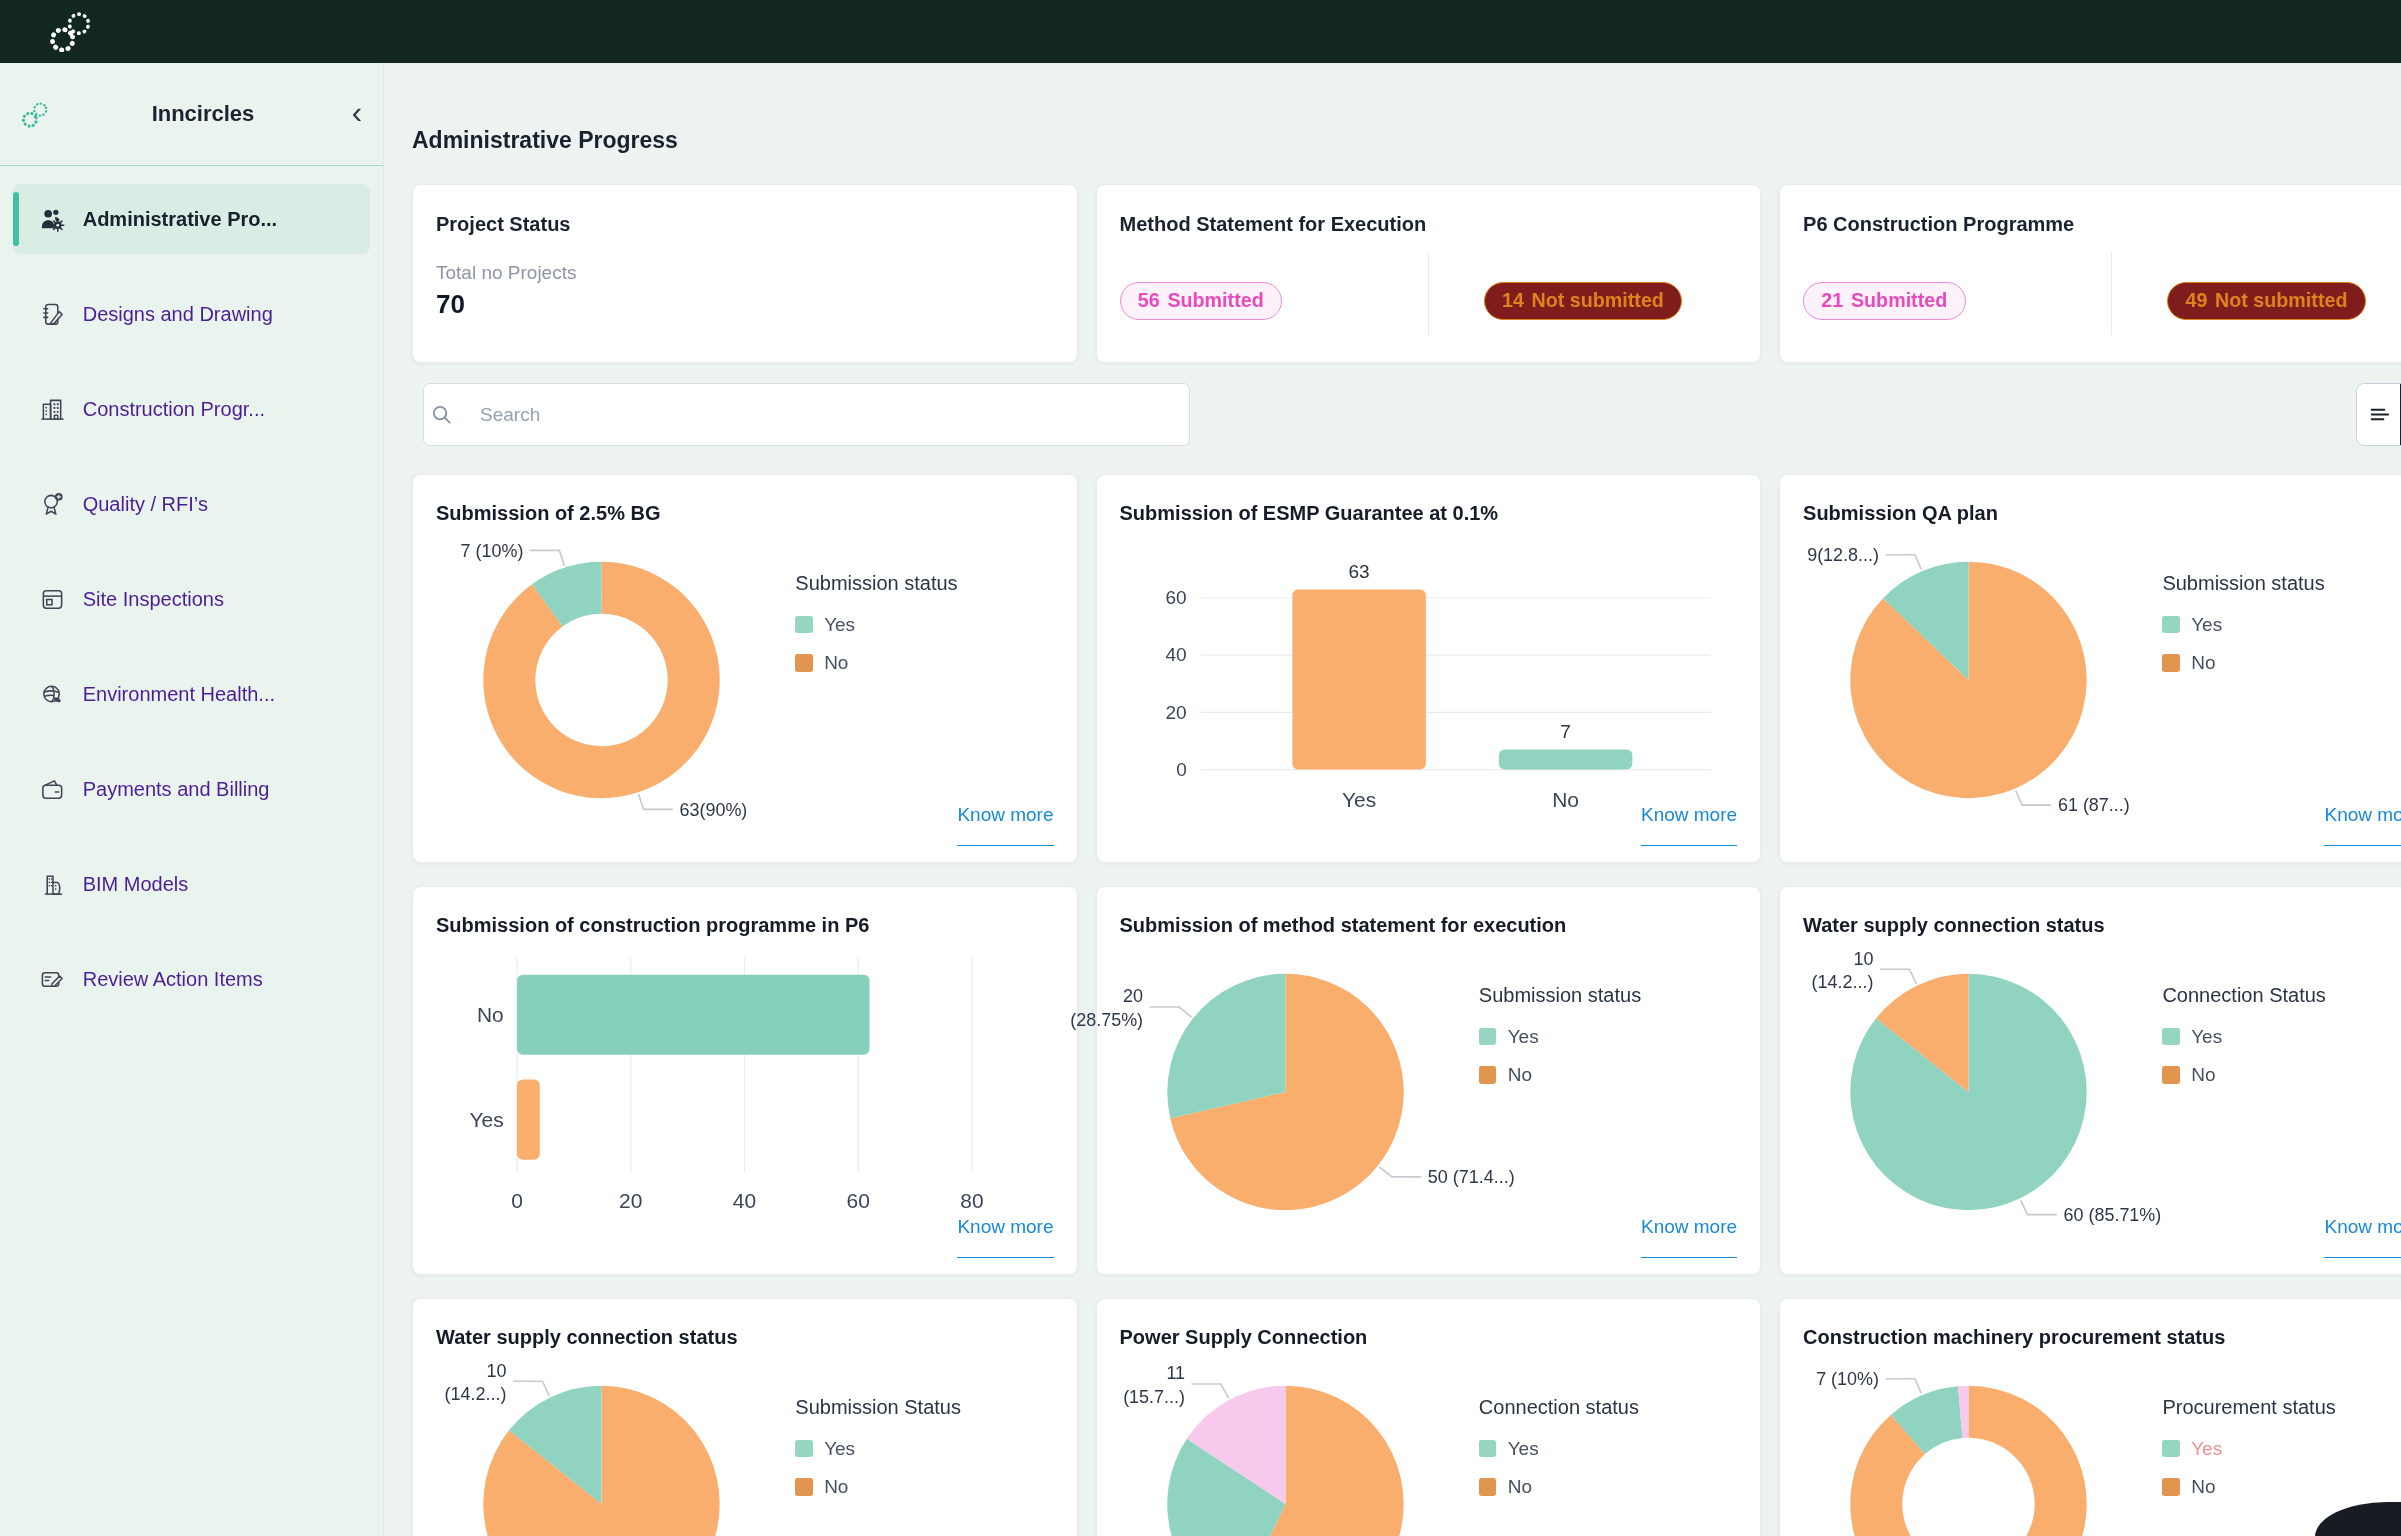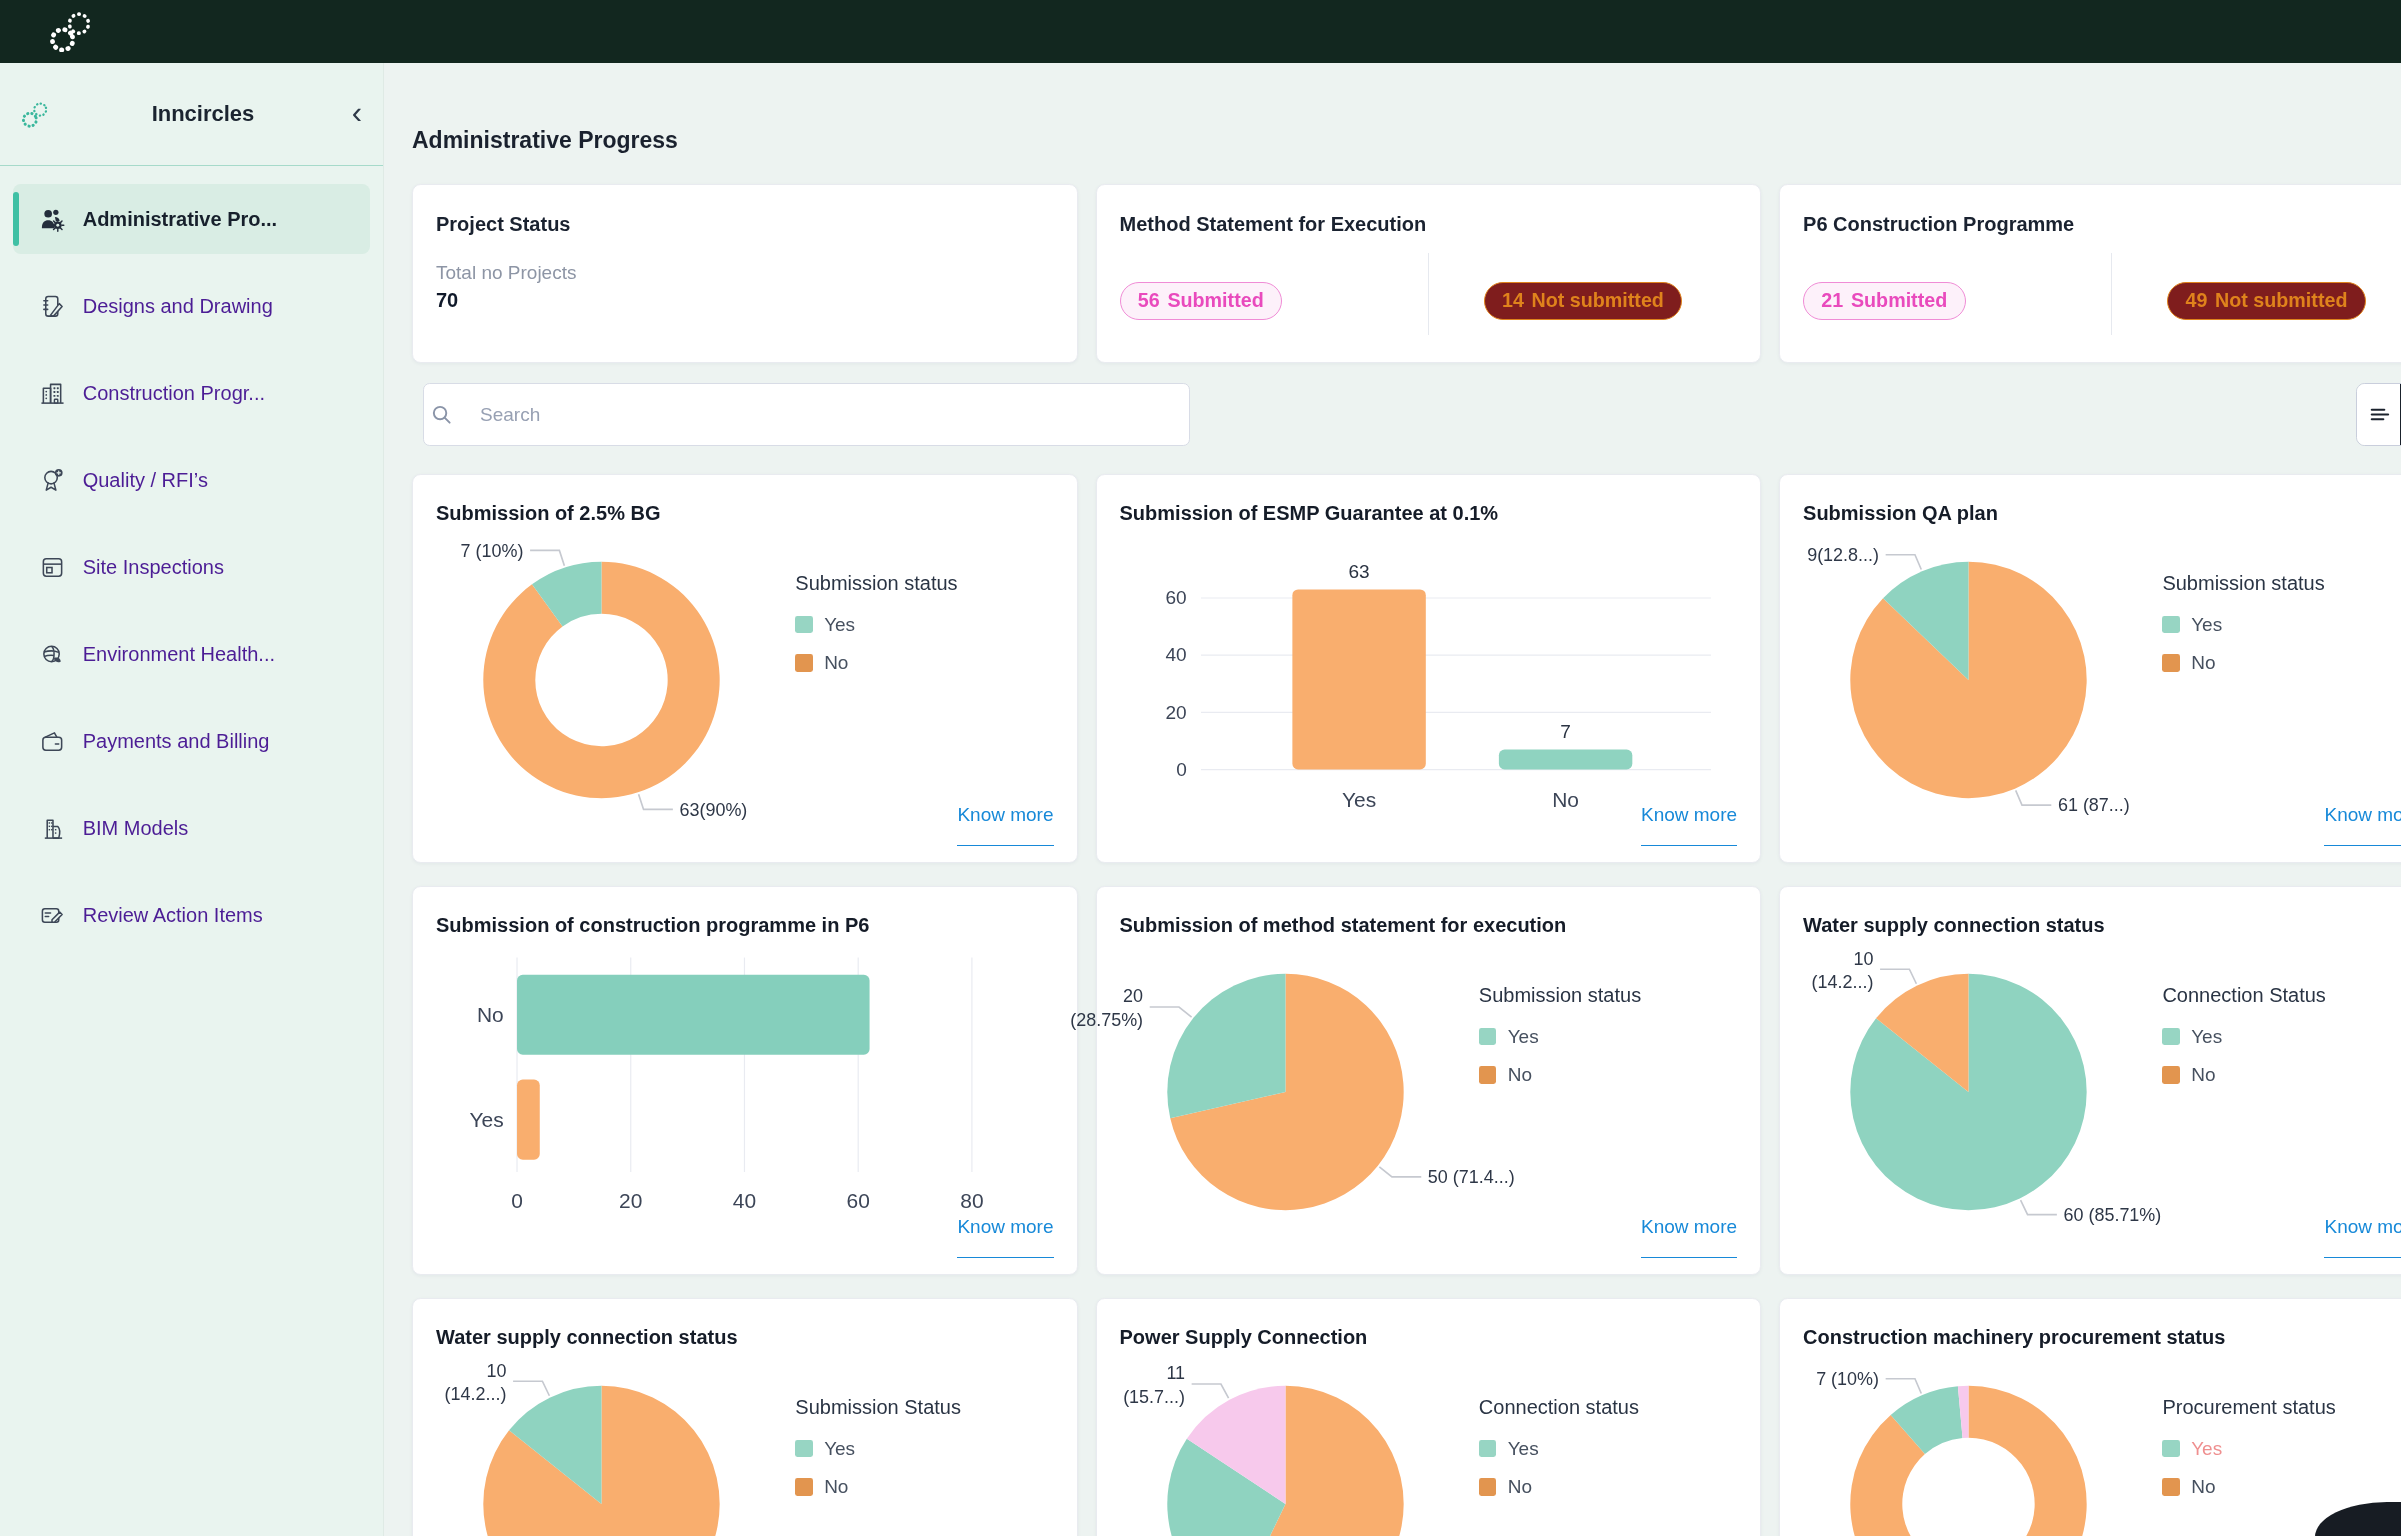--- a/index.html
+++ b/index.html
@@ -6,40 +6,40 @@
   #screen{position:relative;width:2459px;height:1537px;overflow:hidden;background:#edf3f1;}
 
   
   .topbar{position:absolute;left:0;top:0;width:2459px;height:63px;background:#12271f;display:flex;align-items:center;padding-left:42px;box-sizing:border-box;}
 
   
   .sidebar{position:absolute;left:0;top:63px;width:384px;bottom:0;background:#e9f4ef;box-sizing:border-box;border-right:0.5px solid #dfeae5;}
   .sb-header{display:flex;align-items:center;height:103px;padding:0 21px 0 17.3px;border-bottom:1px solid #a6daca;box-sizing:border-box;}
   .sb-brand{flex:1;text-align:center;font-size:22px;font-weight:600;color:#1b2430;}
   .sb-collapse{font-size:31px;line-height:1;color:#2e3948;cursor:pointer;margin-top:-3.8px;}
-  .nav{padding-top:18px;display:flex;flex-direction:column;gap:17px;}
+  .nav{padding-top:18px;display:flex;flex-direction:column;gap:25px;}
   .nav-item{position:relative;display:flex;align-items:center;height:70px;margin:0 13.4px;padding:0 11.5px 0 27px;gap:17.3px;border-radius:7.7px;box-sizing:border-box;cursor:pointer;}
   .nav-item .nav-label{font-size:20px;font-weight:400;color:#4c1d95;white-space:nowrap;}
   .nav-item.active{background:#d9ede4;}
   .nav-item.active .nav-label{font-weight:600;color:#17202c;}
   .nav-item.active::before{content:"";position:absolute;left:0;top:7.7px;bottom:7.7px;width:5.3px;border-radius:3.8px;background:#3fc0a4;}
   .nav-icon{width:25px;height:25px;flex:0 0 25px;}
 
   
   .main{position:absolute;left:384px;top:63px;right:0;bottom:0;padding:64px 14.4px 0 28px;box-sizing:border-box;}
   .page-title{font-size:23px;font-weight:700;color:#1a212e;margin:0 0 30px 0;}
 
   .grid3{display:grid;grid-template-columns:repeat(3,1fr);column-gap:18px;}
   .card{background:#ffffff;border:0.5px solid #e9ebf0;border-radius:8.6px;box-shadow:0 1px 3.8px rgba(25,45,70,.05);box-sizing:border-box;}
 
   
   .sum-card{height:179px;padding:28px 23px;position:relative;}
   .sum-title{font-size:20px;font-weight:600;color:#1a2230;margin:0;}
   .metric-label{font-size:19px;color:#8d95a5;margin-top:26px;}
-  .metric-value{font-size:20px;font-weight:700;color:#10192a;margin-top:4.8px;}
+  .metric-value{font-size:26px;font-weight:700;color:#10192a;margin-top:4.8px;}
   .badge-row{display:flex;align-items:center;margin-top:31px;}
   .badge-cell{flex:1;display:flex;}
   .badge-cell.right{justify-content:center;}
   .vsep{width:1px;height:82px;background:#e6e9ef;margin-top:-14.4px;}
   .badge{display:inline-flex;align-items:center;gap:7.7px;border-radius:480px;padding:6.7px 17.3px;font-size:19.7px;font-weight:600;border:1.4px solid;white-space:nowrap;}
   .badge.pink{color:#e94abd;border-color:#f08cd6;background:#fdf1fa;}
   .badge.orange{color:#df831c;border-color:#df831c;background:#7f1d1d;}
 
   
   .toolbar{position:relative;height:63px;margin-top:20px;}

